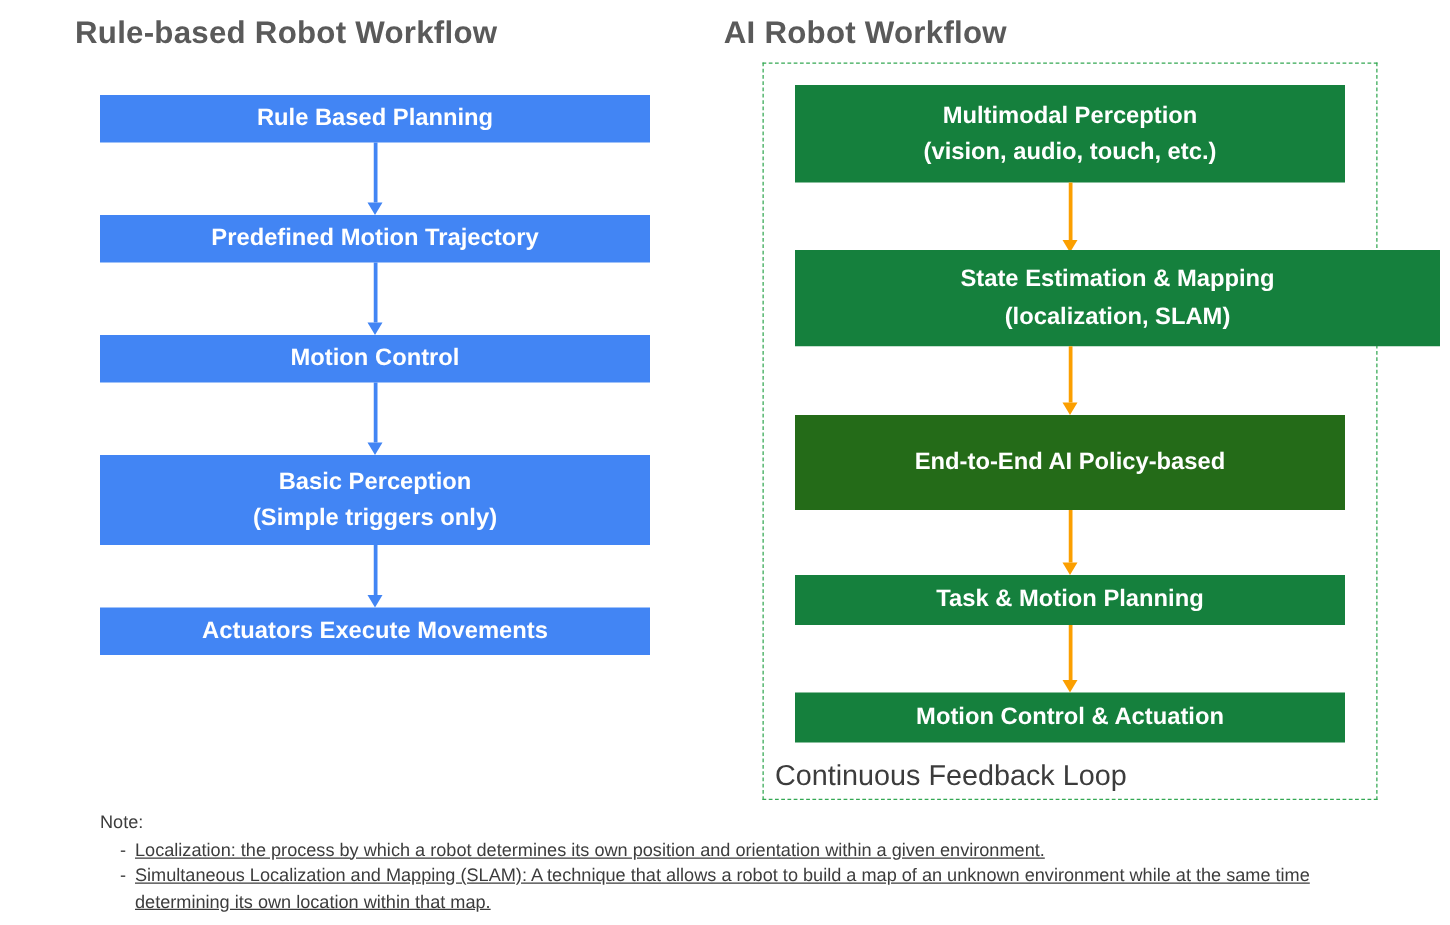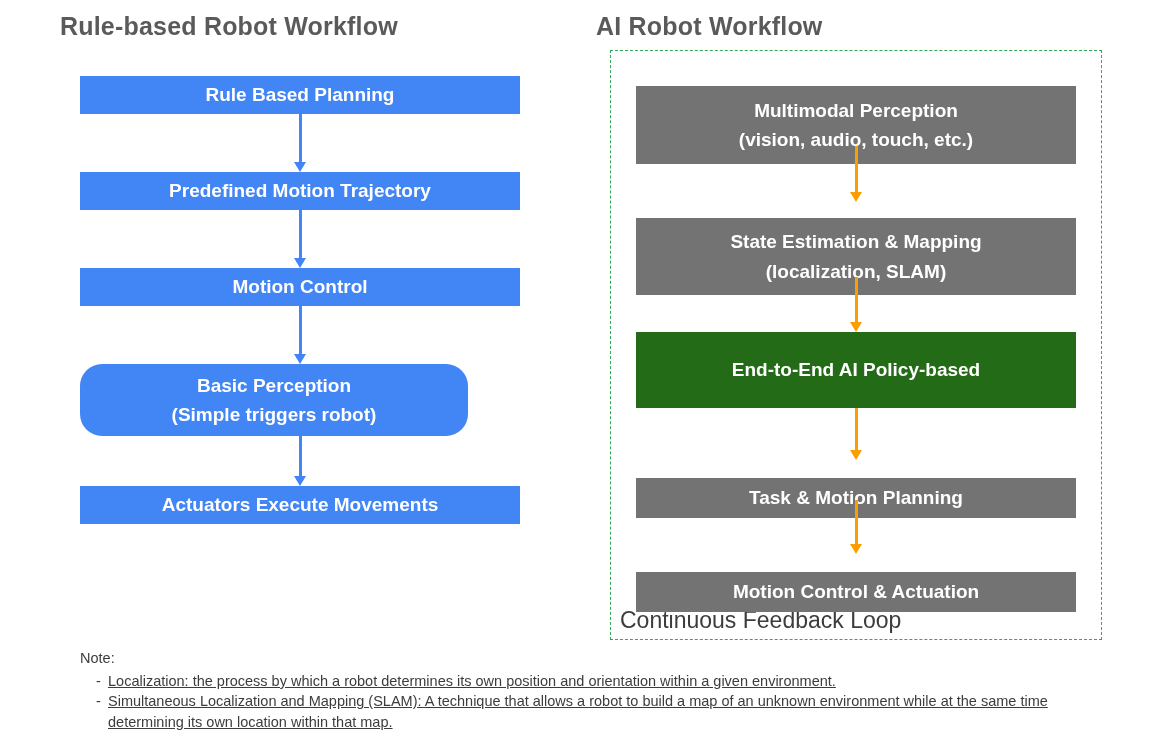--- a/index.html
+++ b/index.html
@@ -23,41 +23,41 @@
   
   .col-title {
     position: absolute;
     font-size: 25px;
     font-weight: bold;
     color: #5a5a5a;
     text-align: left;
     letter-spacing: 0.2px;
   }
   #title-left  { left: 60px;  top: 12px; width: 480px; }
-  #title-right { left: 596px; top: 12px; width: 490px; }
+  #title-right { left: 579px; top: 12px; width: 490px; }
 
   
   .box {
     position: absolute;
     box-sizing: border-box;
     display: flex;
     flex-direction: column;
     align-items: center;
     justify-content: center;
     color: #ffffff;
     font-weight: bold;
     font-size: 19px;
     line-height: 1.55;
     text-align: left;
     padding: 4px 10px;
   }
   .box .line2 { font-weight: bold; }
 
   .blue   { background: #4285f4; }
-  .orange { background: #737373; margin-top: 18px; }
+  .orange { background: #15803d; }
   .green  { background: #246b18; }
 
   
   .arrow {
     position: absolute;
     width: 0;
   }
   .arrow .shaft {
     position: absolute;
     left: 0;
@@ -149,23 +149,23 @@
 
   <div class="box blue" style="left:80px; top:268px; width:440px; height:38px;">
     <span>Motion Control</span>
   </div>
 
   <div class="arrow arrow-blue" style="left:300px; top:306px; height:58px;">
     <div class="shaft" style="height:48px;"></div>
     <div class="head"></div>
   </div>
 
-  <div class="box blue" style="left:80px; top:364px; width:388px; height:72px;border-radius:22px;">
+  <div class="box blue" style="left:80px; top:364px; width:440px; height:72px;">
     <span>Basic Perception</span>
-    <span class="line2">(Simple triggers robot)</span>
+    <span class="line2">(Simple triggers only)</span>
   </div>
 
   <div class="arrow arrow-blue" style="left:300px; top:436px; height:50px;">
     <div class="shaft" style="height:40px;"></div>
     <div class="head"></div>
   </div>
 
   <div class="box blue" style="left:80px; top:486px; width:440px; height:38px;">
     <span>Actuators Execute Movements</span>
   </div>
@@ -178,21 +178,21 @@
   <div class="box orange" style="left:636px; top:68px; width:440px; height:78px;">
     <span>Multimodal Perception</span>
     <span class="line2">(vision, audio, touch, etc.)</span>
   </div>
 
   <div class="arrow arrow-orange" style="left:856px; top:146px; height:56px;">
     <div class="shaft" style="height:46px;"></div>
     <div class="head"></div>
   </div>
 
-  <div class="box orange" style="left:636px; top:200px; width:440px; height:77px;">
+  <div class="box orange" style="left:636px; top:200px; width:516px; height:77px;">
     <span>State Estimation &amp; Mapping</span>
     <span class="line2">(localization, SLAM)</span>
   </div>
 
   <div class="arrow arrow-orange" style="left:856px; top:277px; height:55px;">
     <div class="shaft" style="height:45px;"></div>
     <div class="head"></div>
   </div>
 
   <div class="box green" style="left:636px; top:332px; width:440px; height:76px;">

